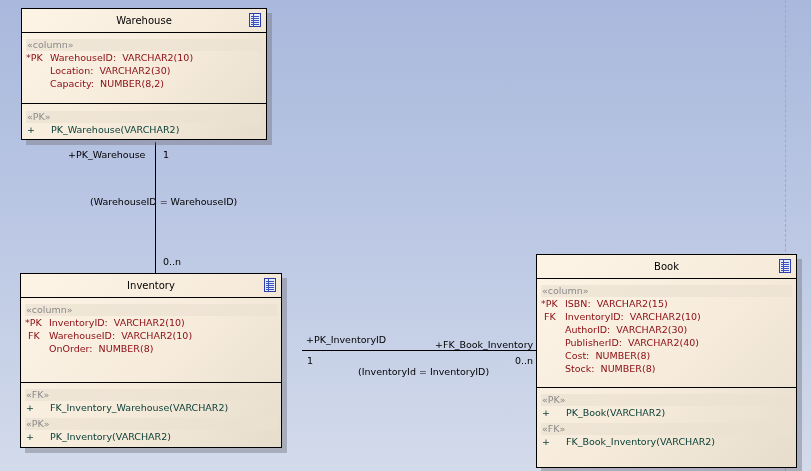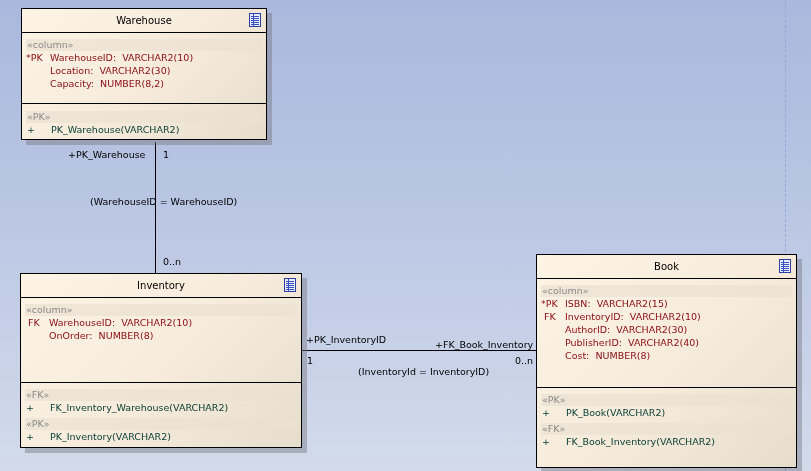--- a/index.html
+++ b/index.html
@@ -78,27 +78,28 @@
     <div class="col-row"><span class="key">*PK</span><span>WarehouseID:</span>  <span>VARCHAR2(10)</span></div>
     <div class="col-row"><span class="key"></span><span>Location:</span>  <span>VARCHAR2(30)</span></div>
     <div class="col-row"><span class="key"></span><span>Capacity:</span>  <span>NUMBER(8,2)</span></div>
   </div>
   <div class="section" style="padding-top:7px;">
     <div class="stereo">«PK»</div>
     <div class="op-row"><span class="plus">+</span><span>PK_Warehouse(VARCHAR2)</span></div>
   </div>
 </div>
 
-<div class="table-box" style="left:20px; top:273px; width:282px; height:175px;">
+<div class="table-box" style="left:20px; top:273px; width:262px; height:175px;">
   <div class="box-header">
     <span>Inventory</span>
     <span class="table-icon"></span>
   </div>
   <div class="section cols" style="height:85px; box-sizing:border-box; padding-top:6px;">
     <div class="stereo">«column»</div>
+    <div class="col-row"><span class="key">*PK</span><span>InventoryID:</span>  <span>VARCHAR2(10)</span></div>
     <div class="col-row"><span class="key"> FK</span><span>WarehouseID:</span>  <span>VARCHAR2(10)</span></div>
     <div class="col-row"><span class="key"></span><span>OnOrder:</span>  <span>NUMBER(8)</span></div>
   </div>
   <div class="section" style="padding-top:6px;">
     <div class="stereo">«FK»</div>
     <div class="op-row"><span class="plus">+</span><span>FK_Inventory_Warehouse(VARCHAR2)</span></div>
     <div class="stereo" style="margin-top:4px;">«PK»</div>
     <div class="op-row"><span class="plus">+</span><span>PK_Inventory(VARCHAR2)</span></div>
   </div>
 </div>
@@ -108,20 +109,21 @@
     <span>Book</span>
     <span class="table-icon"></span>
   </div>
   <div class="section cols" style="height:109px; box-sizing:border-box; padding-top:6px;">
     <div class="stereo">«column»</div>
     <div class="col-row"><span class="key">*PK</span><span>ISBN:</span>  <span>VARCHAR2(15)</span></div>
     <div class="col-row"><span class="key"> FK</span><span>InventoryID:</span>  <span>VARCHAR2(10)</span></div>
     <div class="col-row"><span class="key"></span><span>AuthorID:</span>  <span>VARCHAR2(30)</span></div>
     <div class="col-row"><span class="key"></span><span>PublisherID:</span>  <span>VARCHAR2(40)</span></div>
     <div class="col-row"><span class="key"></span><span>Cost:</span>  <span>NUMBER(8)</span></div>
+    <div class="col-row"><span class="key"></span><span>Stock:</span>  <span>NUMBER(8)</span></div>
   </div>
   <div class="section" style="padding-top:6px;">
     <div class="stereo">«PK»</div>
     <div class="op-row"><span class="plus">+</span><span>PK_Book(VARCHAR2)</span></div>
     <div class="stereo" style="margin-top:4px;">«FK»</div>
     <div class="op-row"><span class="plus">+</span><span>FK_Book_Inventory(VARCHAR2)</span></div>
   </div>
 </div>
 
 </body></html>

